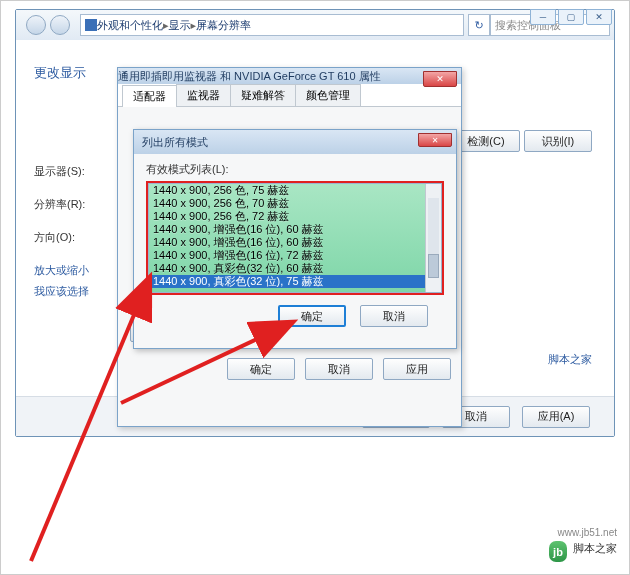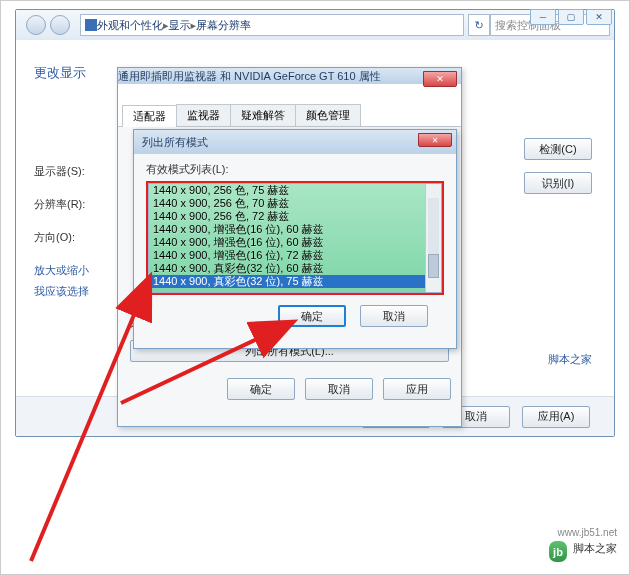--- a/index.html
+++ b/index.html
@@ -17,31 +17,31 @@
 .refresh { width: 22px; height: 22px; border: 1px solid #a8bcd2; background: #fff; display: flex; align-items: center; justify-content: center; color: #2c5aa0; font-size: 11px; }
 .search { width: 120px; height: 22px; border: 1px solid #a8bcd2; background: #fff; font-size: 11px; color: #888; padding: 0 4px; display: flex; align-items: center; }
 .winctrls { position: absolute; right: 2px; top: -1px; display: flex; gap: 2px; }
 .winbtn { width: 26px; height: 16px; border: 1px solid #8fb3d6; background: #eaf2fa; font-size: 9px; display: flex; align-items: center; justify-content: center; color: #3a5f8a; border-radius: 0 0 2px 2px; }
 
 .main-body { padding: 24px 18px 10px 18px; position: relative; color: #2c5aa0; font-size: 11px; height: 360px; }
 .heading { color: #2c5aa0; font-size: 13px; margin-bottom: 22px; }
 .row { display: flex; align-items: center; margin-bottom: 18px; font-size: 11px; color: #333; }
 .row .lbl { width: 64px; color: #333; }
 .links { color: #2c5aa0; font-size: 11px; margin-top: 6px; }
-.right-btns { position: absolute; right: 22px; top: 98px; display: flex; flex-direction: column; gap: 12px; }
+.right-btns { position: absolute; right: 22px; top: 90px; display: flex; flex-direction: row; gap: 4px; }
 .btn { min-width: 68px; height: 22px; border: 1px solid #8fa8c3; background: linear-gradient(#fefefe,#e3e9ef); font-size: 11px; display: flex; align-items: center; justify-content: center; color: #222; border-radius: 2px; padding: 0 8px; }
 .adv { position: absolute; right: 22px; top: 312px; color: #2c5aa0; font-size: 11px; }
 
 .main-foot { position: absolute; bottom: 0; left: 0; right: 0; height: 40px; border-top: 1px solid #d6dde5; display: flex; align-items: center; justify-content: flex-end; gap: 12px; padding: 0 24px; background: #f0f3f7; }
 
 
 .props { position: absolute; left: 116px; top: 66px; width: 345px; height: 360px; background: #f6f7f8; border: 1px solid #7ba3c9; box-shadow: 2px 2px 6px rgba(0,0,0,.2); }
 .props-title { height: 16px; background: linear-gradient(#d9e6f4,#bcd1e7); font-size: 11px; display: flex; align-items: center; padding: 0 0; color: #1e3a5f; position: relative; }
 .props-close { position: absolute; right: 4px; top: 3px; width: 34px; height: 16px; background: linear-gradient(#f3a6a6,#d94646); border: 1px solid #a03030; border-radius: 0 0 2px 2px; color: #fff; font-size: 9px; display: flex; align-items: center; justify-content: center; }
-.tabs { display: flex; font-size: 11px; border-bottom: 1px solid #c0c8d0; background: #fff; padding: 20px 4px 0 4px; gap: 0; }
+.tabs { display: flex; font-size: 11px; border-bottom: 1px solid #c0c8d0; background: #fff; padding: 0 4px 0 4px; gap: 0; }
 .tab { padding: 3px 10px; border: 1px solid #c0c8d0; border-bottom: none; background: #eef1f4; margin-right: -1px; }
 .tab.active { background: #fff; position: relative; top: 1px; }
 .props-body { padding: 10px 12px; font-size: 11px; color: #333; }
 .share { margin-top: 178px; display: flex; gap: 60px; }
 .list-btn { margin-top: 10px; }
 .props-foot { display: flex; gap: 10px; justify-content: flex-end; padding: 6px 10px; }
 
 
 .modes { position: absolute; left: 132px; top: 128px; width: 324px; height: 220px; background: #f6f7f8; border: 1px solid #7ba3c9; box-shadow: 2px 2px 6px rgba(0,0,0,.25); }
 .modes-title { height: 22px; background: linear-gradient(#d9e6f4,#bcd1e7); font-size: 11px; display: flex; align-items: center; padding: 12px 8px; color: #1e3a5f; position: relative; }

